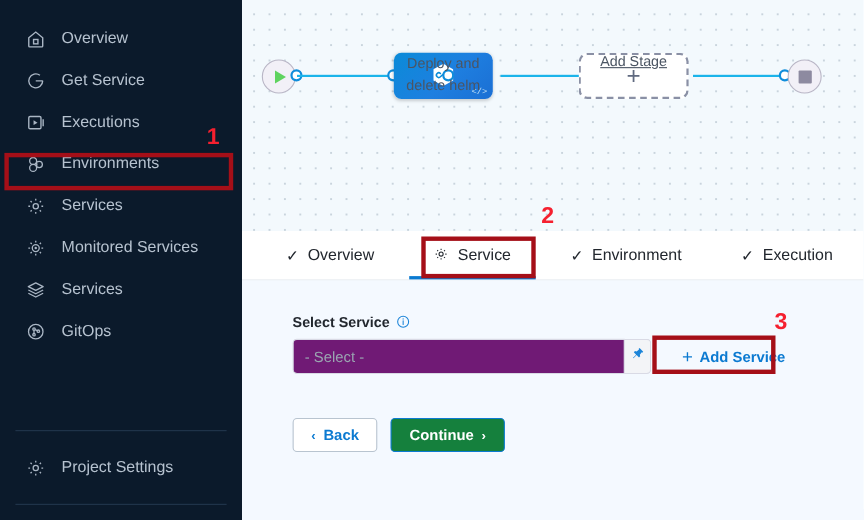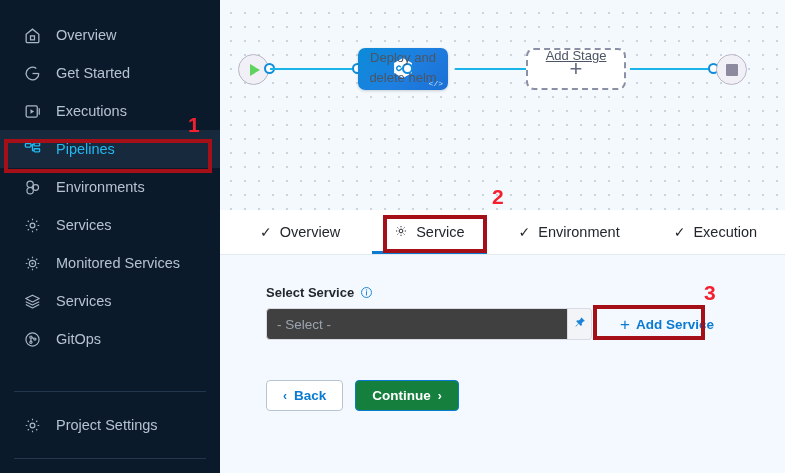--- a/index.html
+++ b/index.html
@@ -150,21 +150,21 @@
   .panel { flex: 1 1 auto; background: #f4f9ff; padding: 30px 0 0 46px; position: relative; }
   .field-label {
     display: flex; align-items: center; gap: 6px;
     font-size: 13px; font-weight: bold; color: #22272e;
     margin-bottom: 8px;
   }
   .info-ico { width: 13px; height: 13px; display: inline-flex; }
   .select-row { display: flex; align-items: center; gap: 0; }
   .select-box {
     width: 302px; height: 32px;
-    background: #404040; border: 1px solid #d9dae5;
+    background: #701a75; border: 1px solid #d9dae5;
     border-radius: 4px 0 0 4px;
     display: flex; align-items: center;
     padding: 0 10px;
     font-size: 13.5px; color: #9aa5b1;
     cursor: pointer;
   }
   .pin-btn {
     width: 24px; height: 32px;
     background: #f3f4f7; border: 1px solid #d9dae5; border-left: none;
     border-radius: 0 4px 4px 0;
@@ -231,45 +231,34 @@
       <span class="nav-label">Overview</span>
     </div>
 
     <div class="nav-item">
       <span class="ico">
         <svg width="19" height="19" viewBox="0 0 24 24" fill="none" stroke="#aab6c4" stroke-width="1.6">
           <path d="M20 12a8 8 0 1 1-3.2-6.4"></path>
           <path d="M12 12h8"></path>
         </svg>
       </span>
-      <span class="nav-label">Get Started</span>
+      <span class="nav-label">Get Service</span>
     </div>
 
     <div class="nav-item">
       <span class="ico">
         <svg width="19" height="19" viewBox="0 0 24 24" fill="none" stroke="#aab6c4" stroke-width="1.6">
           <rect x="4" y="5" width="14" height="14" rx="1.5"></rect>
           <path d="M9.5 9.3 14 12l-4.5 2.7z" fill="#aab6c4" stroke="none"></path>
           <path d="M20.5 8v8"></path>
         </svg>
       </span>
       <span class="nav-label">Executions</span>
     </div>
 
-    <div class="nav-item active">
-      <span class="ico">
-        <svg width="19" height="19" viewBox="0 0 24 24" fill="none" stroke="#22b8f0" stroke-width="1.7">
-          <rect x="3" y="4.5" width="7" height="4.5" rx="1"></rect>
-          <rect x="14" y="3.5" width="7" height="4" rx="1"></rect>
-          <rect x="14" y="11" width="7" height="4" rx="1"></rect>
-          <path d="M10 7h2v-1.5h2M12 7v6.5h2"></path>
-        </svg>
-      </span>
-      <span class="nav-label">Pipelines</span>
-    </div>
 
     <div class="nav-item">
       <span class="ico">
         <svg width="19" height="19" viewBox="0 0 24 24" fill="none" stroke="#aab6c4" stroke-width="1.5">
           <circle cx="9" cy="8" r="4"></circle>
           <circle cx="9" cy="16" r="4"></circle>
           <path d="M13 10.5a4 4 0 0 1 0 3"></path>
           <circle cx="16" cy="12" r="3.6"></circle>
         </svg>
       </span>

